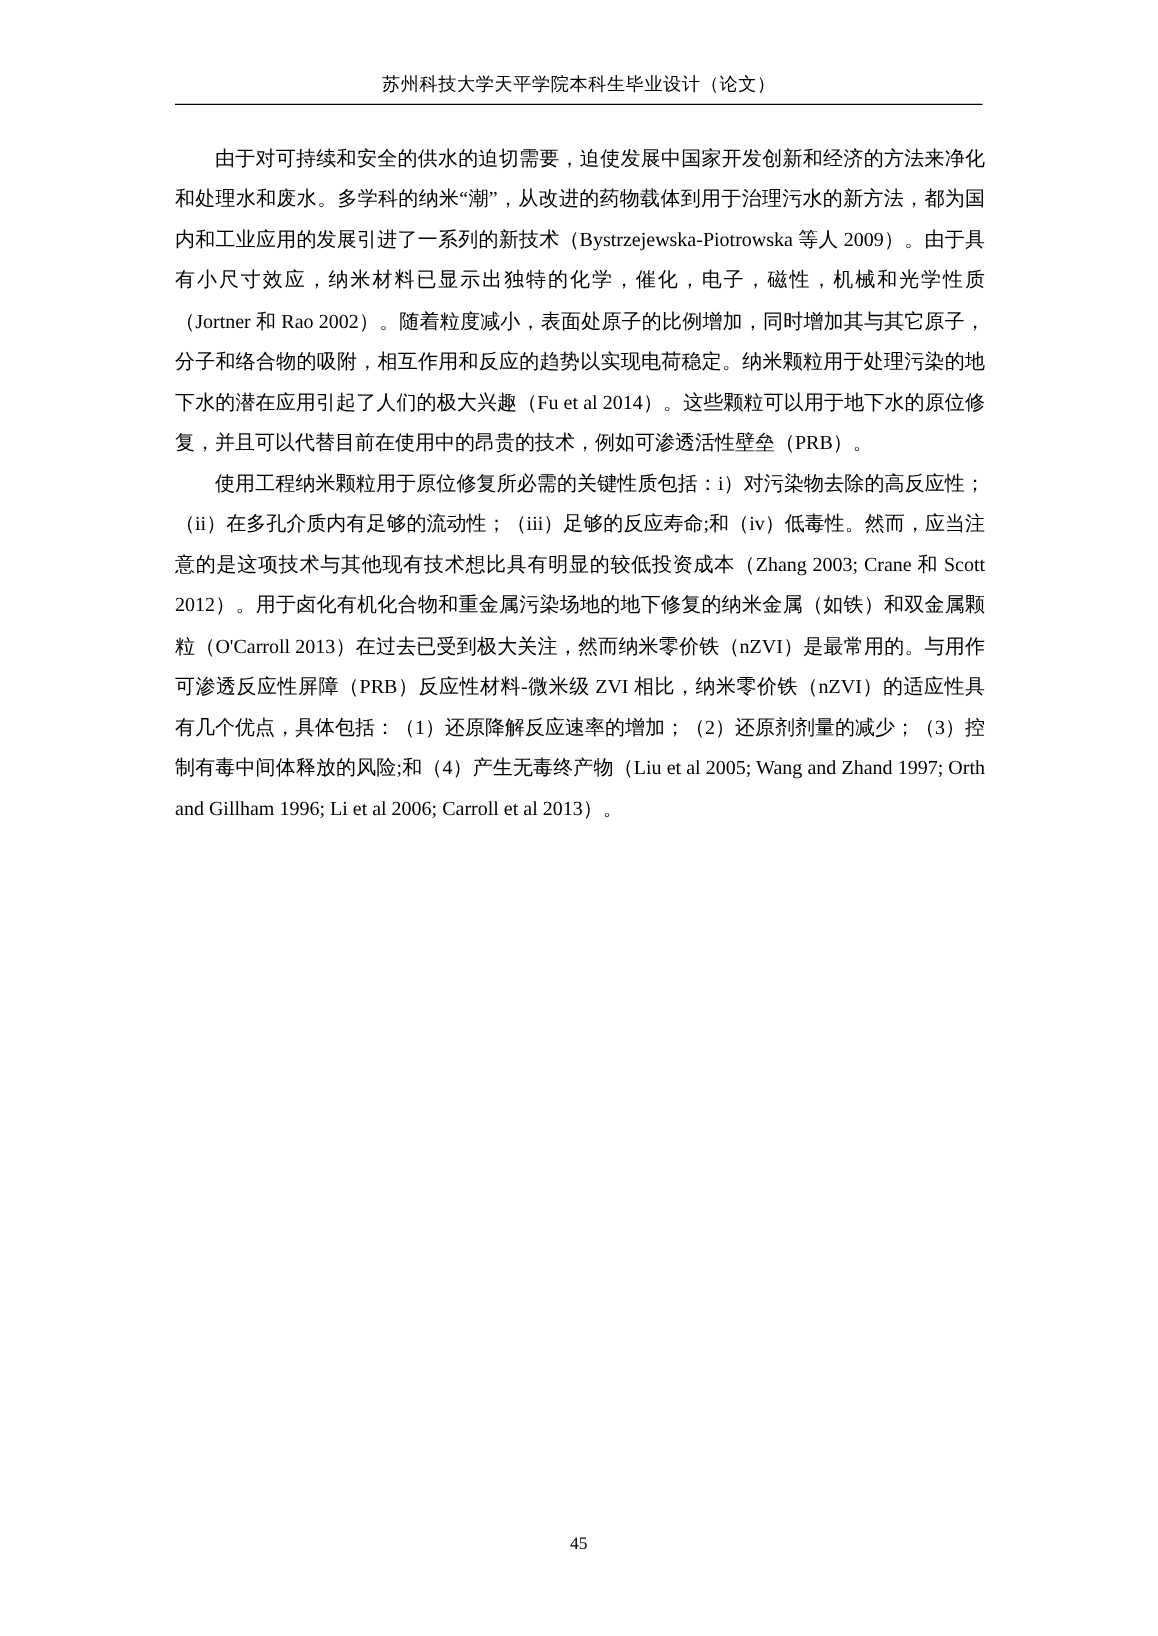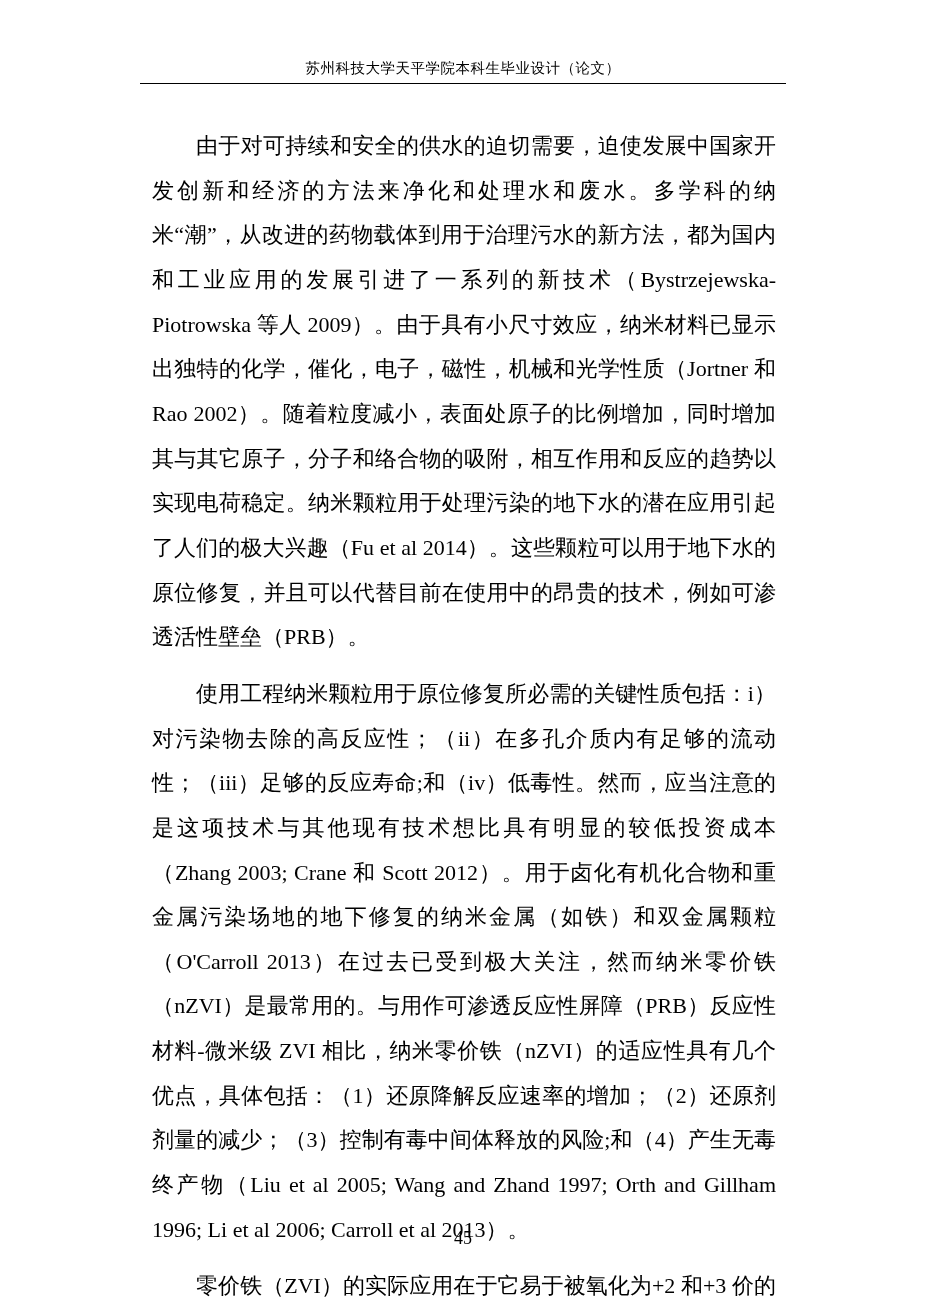--- a/index.html
+++ b/index.html
@@ -49,63 +49,62 @@
     width: 648px;
   }
   h1.section-title {
     font-size: 17px;
     font-weight: bold;
     margin: 0 0 6px 0;
     letter-spacing: 0.5px;
     line-height: 1.5;
   }
   p.body-par {
-    font-size: 22px;
+    font-size: 16px;
     line-height: 2.03;
-    margin: 12px;
+    margin: 0;
     text-align: justify;
     text-justify: inter-ideograph;
     text-indent: 2em;
   }
   p.eq-par {
     font-size: 16.5px;
     line-height: 2.03;
     margin: 0;
     text-indent: 2em;
   }
   sup, sub {
     font-size: 11px;
     line-height: 0;
   }
   .footer {
     position: absolute;
     left: 0;
     top: 1228px;
     width: 926px;
     text-align: center;
-    font-size: 18px;
+    font-size: 14px;
     font-family: "Liberation Serif", "DejaVu Serif", serif;
   }
 </style>
 </head>
 <body>
 
 <div class="page">
 
   <div class="header-area">
     <div class="header-text">苏州科技大学天平学院本科生毕业设计（论文）</div>
     <div class="header-rule"></div>
   </div>
 
   <div class="content">
 
 
     <p class="body-par">由于对可持续和安全的供水的迫切需要，迫使发展中国家开发创新和经济的方法来净化和处理水和废水。多学科的纳米“潮”，从改进的药物载体到用于治理污水的新方法，都为国内和工业应用的发展引进了一系列的新技术（Bystrzejewska-Piotrowska 等人 2009）。由于具有小尺寸效应，纳米材料已显示出独特的化学，催化，电子，磁性，机械和光学性质（Jortner 和 Rao 2002）。随着粒度减小，表面处原子的比例增加，同时增加其与其它原子，分子和络合物的吸附，相互作用和反应的趋势以实现电荷稳定。纳米颗粒用于处理污染的地下水的潜在应用引起了人们的极大兴趣（Fu et al 2014）。这些颗粒可以用于地下水的原位修复，并且可以代替目前在使用中的昂贵的技术，例如可渗透活性壁垒（PRB）。</p>
     <p class="body-par">使用工程纳米颗粒用于原位修复所必需的关键性质包括：i）对污染物去除的高反应性；（ii）在多孔介质内有足够的流动性；（iii）足够的反应寿命;和（iv）低毒性。然而，应当注意的是这项技术与其他现有技术想比具有明显的较低投资成本（Zhang 2003; Crane 和 Scott 2012）。用于卤化有机化合物和重金属污染场地的地下修复的纳米金属（如铁）和双金属颗粒（O'Carroll 2013）在过去已受到极大关注，然而纳米零价铁（nZVI）是最常用的。与用作可渗透反应性屏障（PRB）反应性材料-微米级 ZVI 相比，纳米零价铁（nZVI）的适应性具有几个优点，具体包括：（1）还原降解反应速率的增加；（2）还原剂剂量的减少；（3）控制有毒中间体释放的风险;和（4）产生无毒终产物（Liu et al 2005; Wang and Zhand 1997; Orth and Gillham 1996; Li et al 2006; Carroll et al 2013）。</p>
-    <p class="body-par">零价铁（ZVI）的实际应用在于它易于被氧化为+2 和+3 价的氧化态，并且在该方法中去除其它有机杂质和无机杂质。 金属铁容易作为电子给体：</p>
 
 
   </div>
 
   <div class="footer">
     <span>45</span>
   </div>
 
 </div>
 

